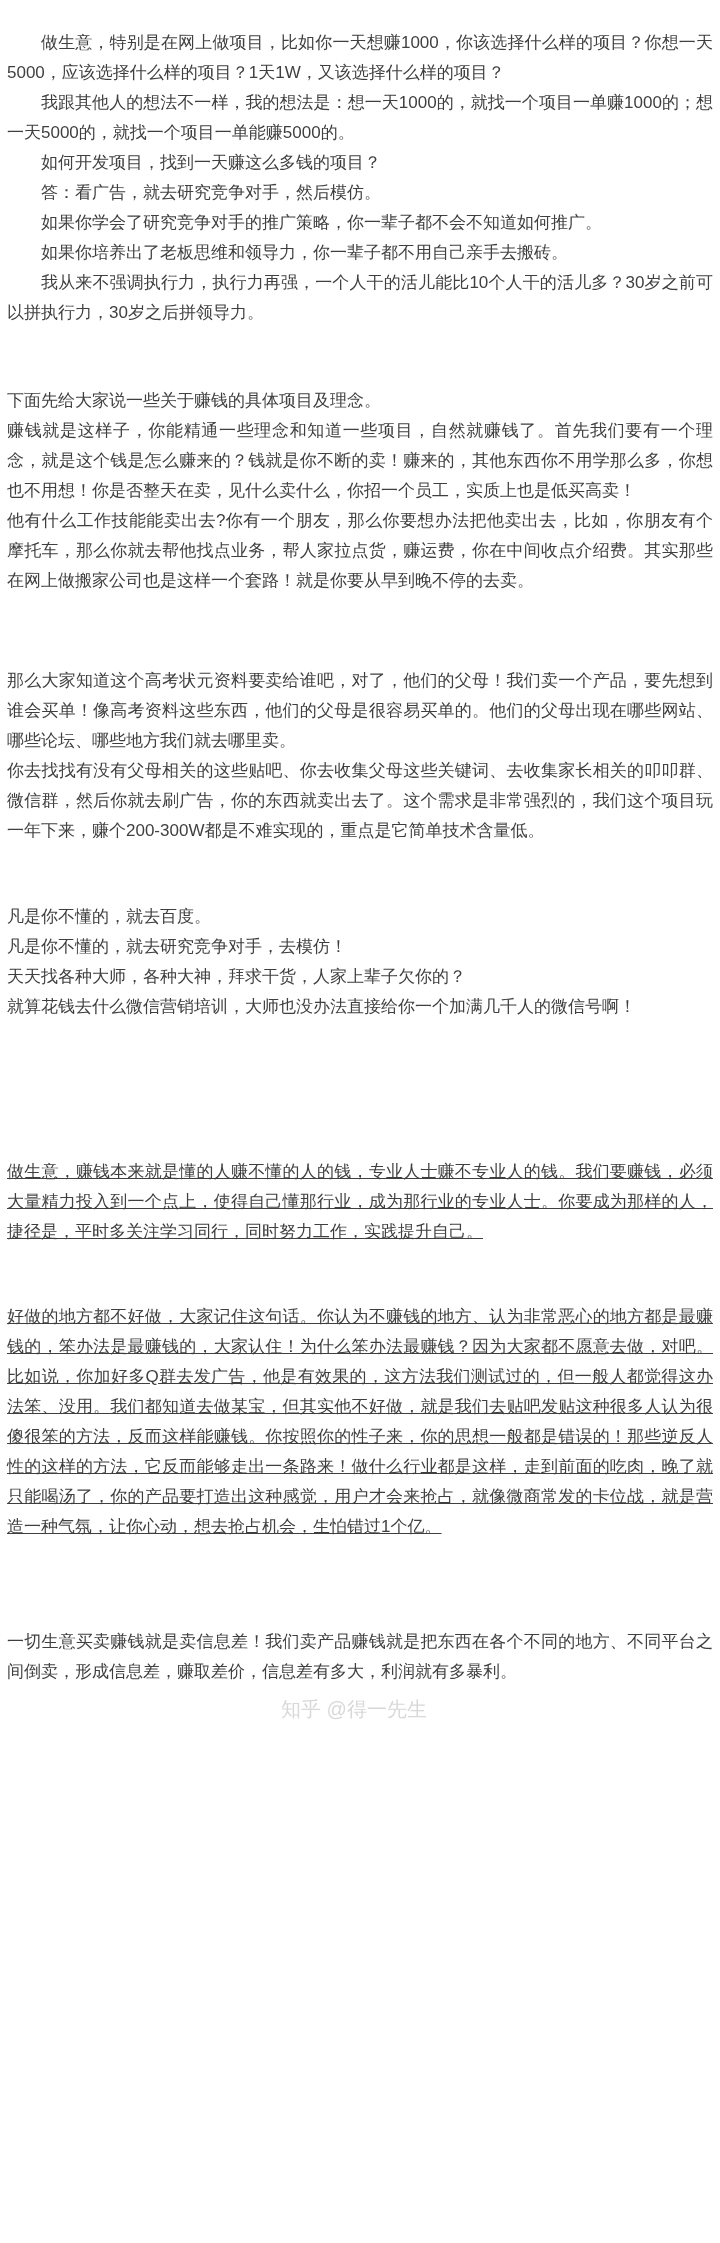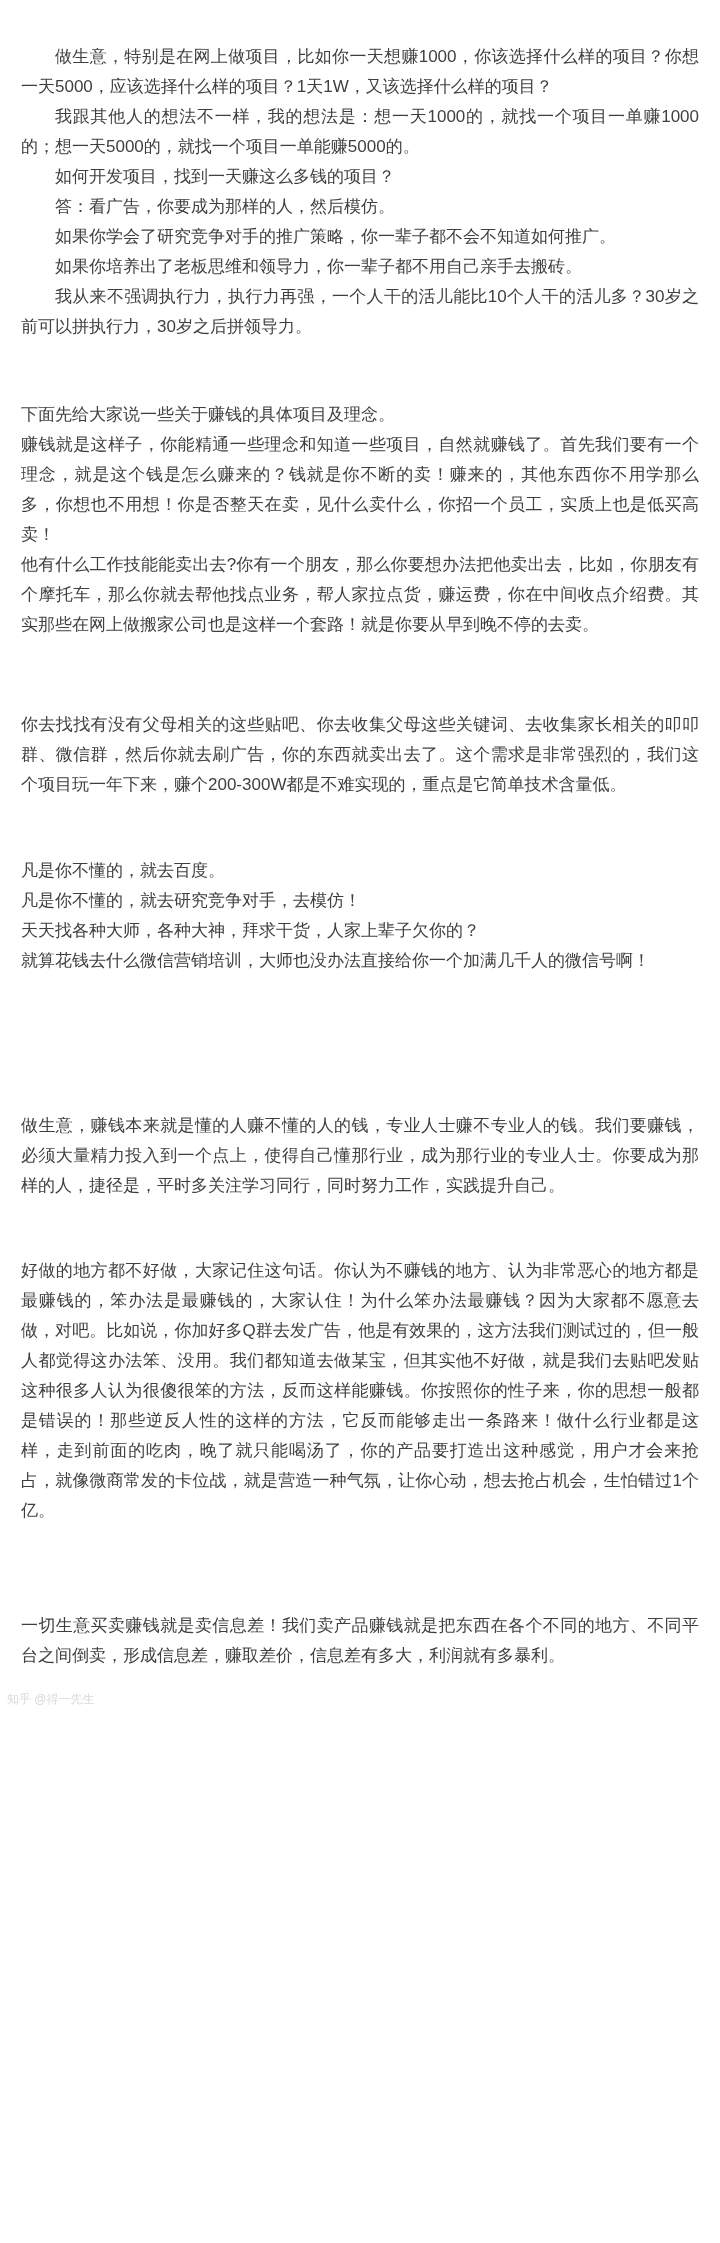--- a/index.html
+++ b/index.html
@@ -15,62 +15,63 @@
     font-family:"Liberation Sans","DejaVu Sans",sans-serif;
     box-sizing:border-box;
   }
   .article{
     padding:28px 7px 20px 7px;
     font-size:17px;
     line-height:30px;
     color:var(--text);
     text-align:justify;
   }
-  .sec{margin:14px;}
+  .sec{margin:0;}
   .para{margin:0;}
   .indent{text-indent:2em;}
   .gap-concepts{margin-top:58px;}
   .gap-gaokao{margin-top:70px;}
   .gap-execution{margin-top:56px;}
   .maxims{margin-top:38px;}
-  .gap-professional{margin-top:135px;}
+  .gap-professional{margin-top:135px;text-decoration:underline;}
   .para-gap-mid{margin-top:55px;}
   .gap-infogap{margin-top:85px;}
   .para-gap-sm{margin-top:32px;}
   .watermark{
     margin-top:8px;
     padding-right:12px;
-    text-align:left;
+    text-align:center;
     color:var(--watermark);
-    font-size:12px;
+    font-size:20px;
     line-height:28px;
   }
 </style>
 </head>
 <body>
 
 <article class="article">
 
   <section class="sec">
     <p class="para indent">做生意，特别是在网上做项目，比如你一天想赚1000，你该选择什么样的项目？你想一天5000，应该选择什么样的项目？1天1W，又该选择什么样的项目？</p>
     <p class="para indent">我跟其他人的想法不一样，我的想法是：想一天1000的，就找一个项目一单赚1000的；想一天5000的，就找一个项目一单能赚5000的。</p>
     <p class="para indent">如何开发项目，找到一天赚这么多钱的项目？</p>
-    <p class="para indent">答：看广告，你要成为那样的人，然后模仿。</p>
+    <p class="para indent">答：看广告，就去研究竞争对手，然后模仿。</p>
     <p class="para indent">如果你学会了研究竞争对手的推广策略，你一辈子都不会不知道如何推广。</p>
     <p class="para indent">如果你培养出了老板思维和领导力，你一辈子都不用自己亲手去搬砖。</p>
     <p class="para indent">我从来不强调执行力，执行力再强，一个人干的活儿能比10个人干的活儿多？30岁之前可以拼执行力，30岁之后拼领导力。</p>
   </section>
 
   <section class="sec gap-concepts">
     <p class="para">下面先给大家说一些关于赚钱的具体项目及理念。</p>
     <p class="para">赚钱就是这样子，你能精通一些理念和知道一些项目，自然就赚钱了。首先我们要有一个理念，就是这个钱是怎么赚来的？钱就是你不断的卖！赚来的，其他东西你不用学那么多，你想也不用想！你是否整天在卖，见什么卖什么，你招一个员工，实质上也是低买高卖！</p>
     <p class="para">他有什么工作技能能卖出去?你有一个朋友，那么你要想办法把他卖出去，比如，你朋友有个摩托车，那么你就去帮他找点业务，帮人家拉点货，赚运费，你在中间收点介绍费。其实那些在网上做搬家公司也是这样一个套路！就是你要从早到晚不停的去卖。</p>
   </section>
 
   <section class="sec gap-gaokao">
+    <p class="para">那么大家知道这个高考状元资料要卖给谁吧，对了，他们的父母！我们卖一个产品，要先想到谁会买单！像高考资料这些东西，他们的父母是很容易买单的。他们的父母出现在哪些网站、哪些论坛、哪些地方我们就去哪里卖。</p>
     <p class="para">你去找找有没有父母相关的这些贴吧、你去收集父母这些关键词、去收集家长相关的叩叩群、微信群，然后你就去刷广告，你的东西就卖出去了。这个需求是非常强烈的，我们这个项目玩一年下来，赚个200-300W都是不难实现的，重点是它简单技术含量低。</p>
   </section>
 
   <section class="sec gap-execution">
     <div class="maxims">
       <p class="para">凡是你不懂的，就去百度。</p>
       <p class="para">凡是你不懂的，就去研究竞争对手，去模仿！</p>
       <p class="para">天天找各种大师，各种大神，拜求干货，人家上辈子欠你的？</p>
       <p class="para">就算花钱去什么微信营销培训，大师也没办法直接给你一个加满几千人的微信号啊！</p>
     </div>

